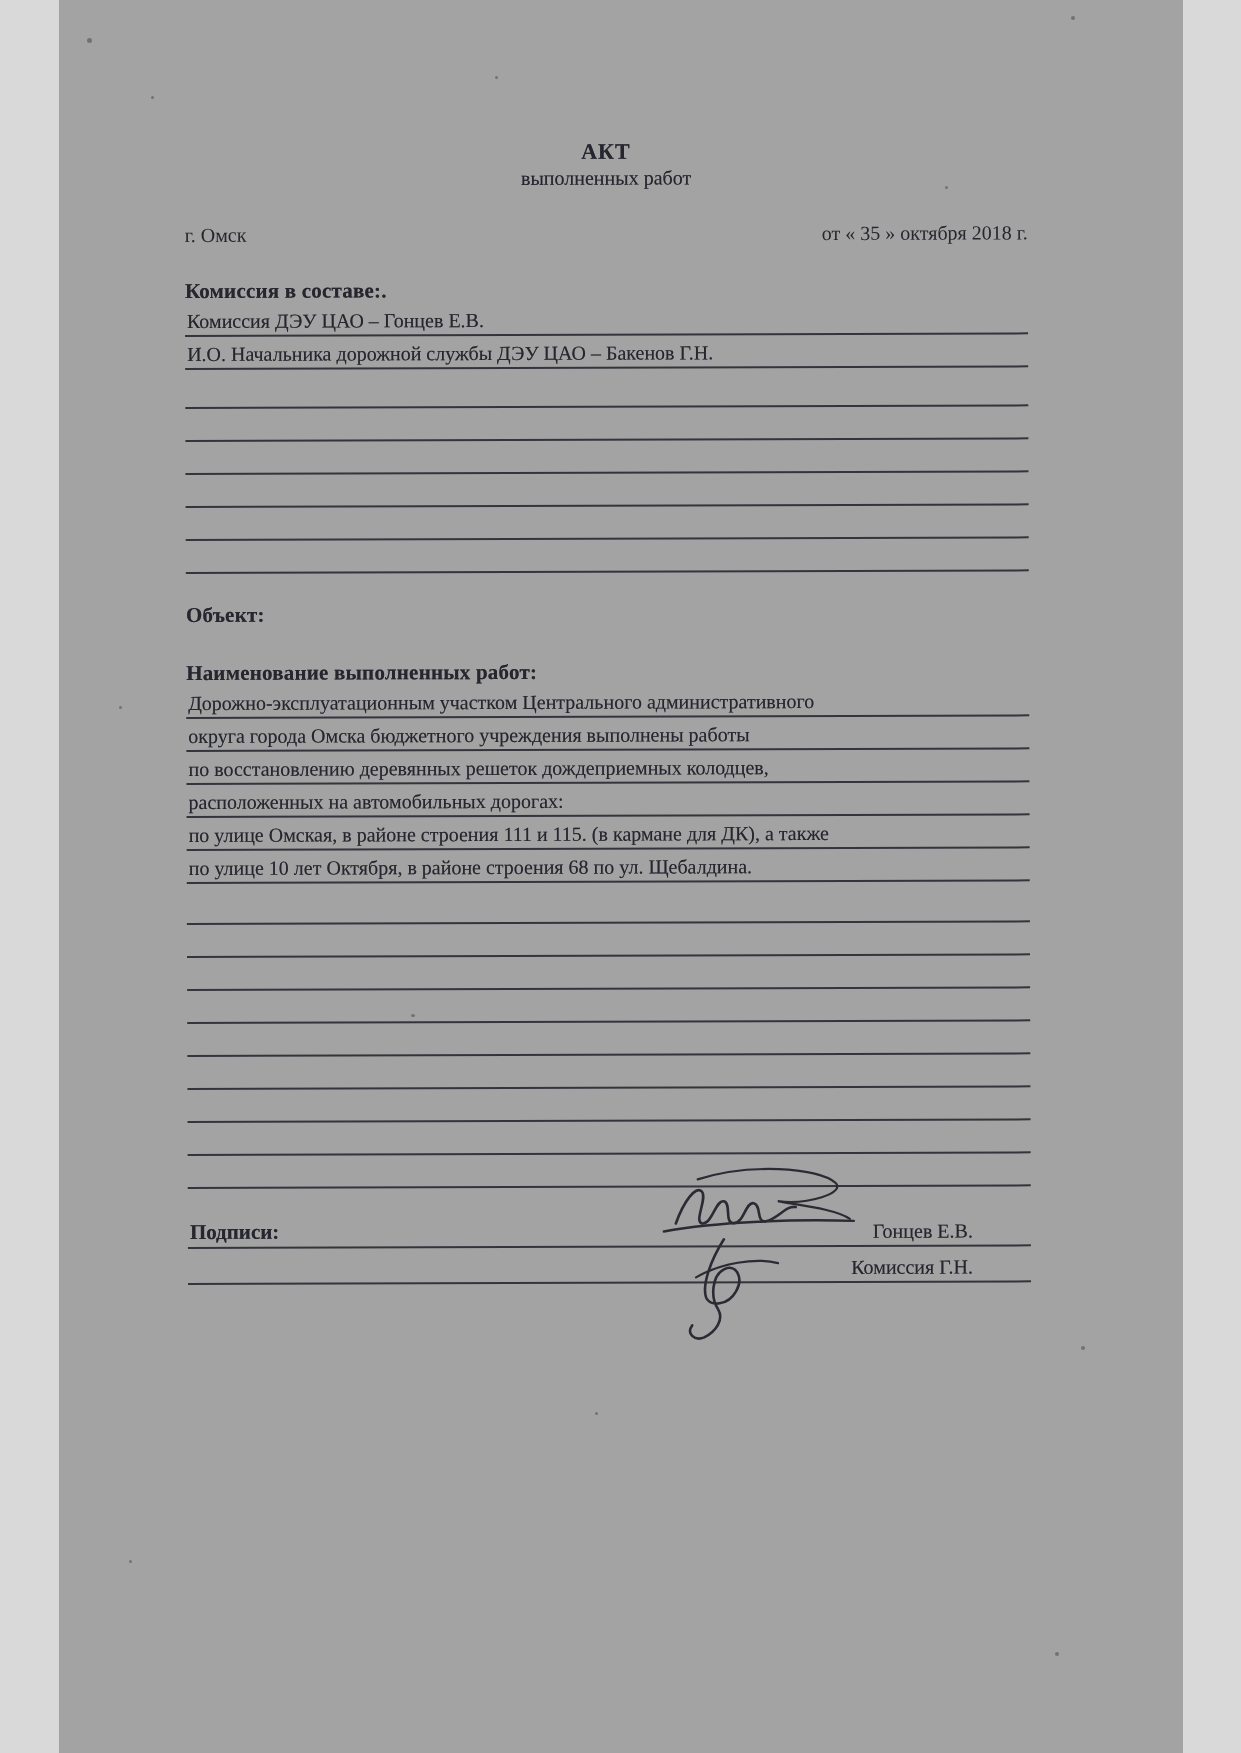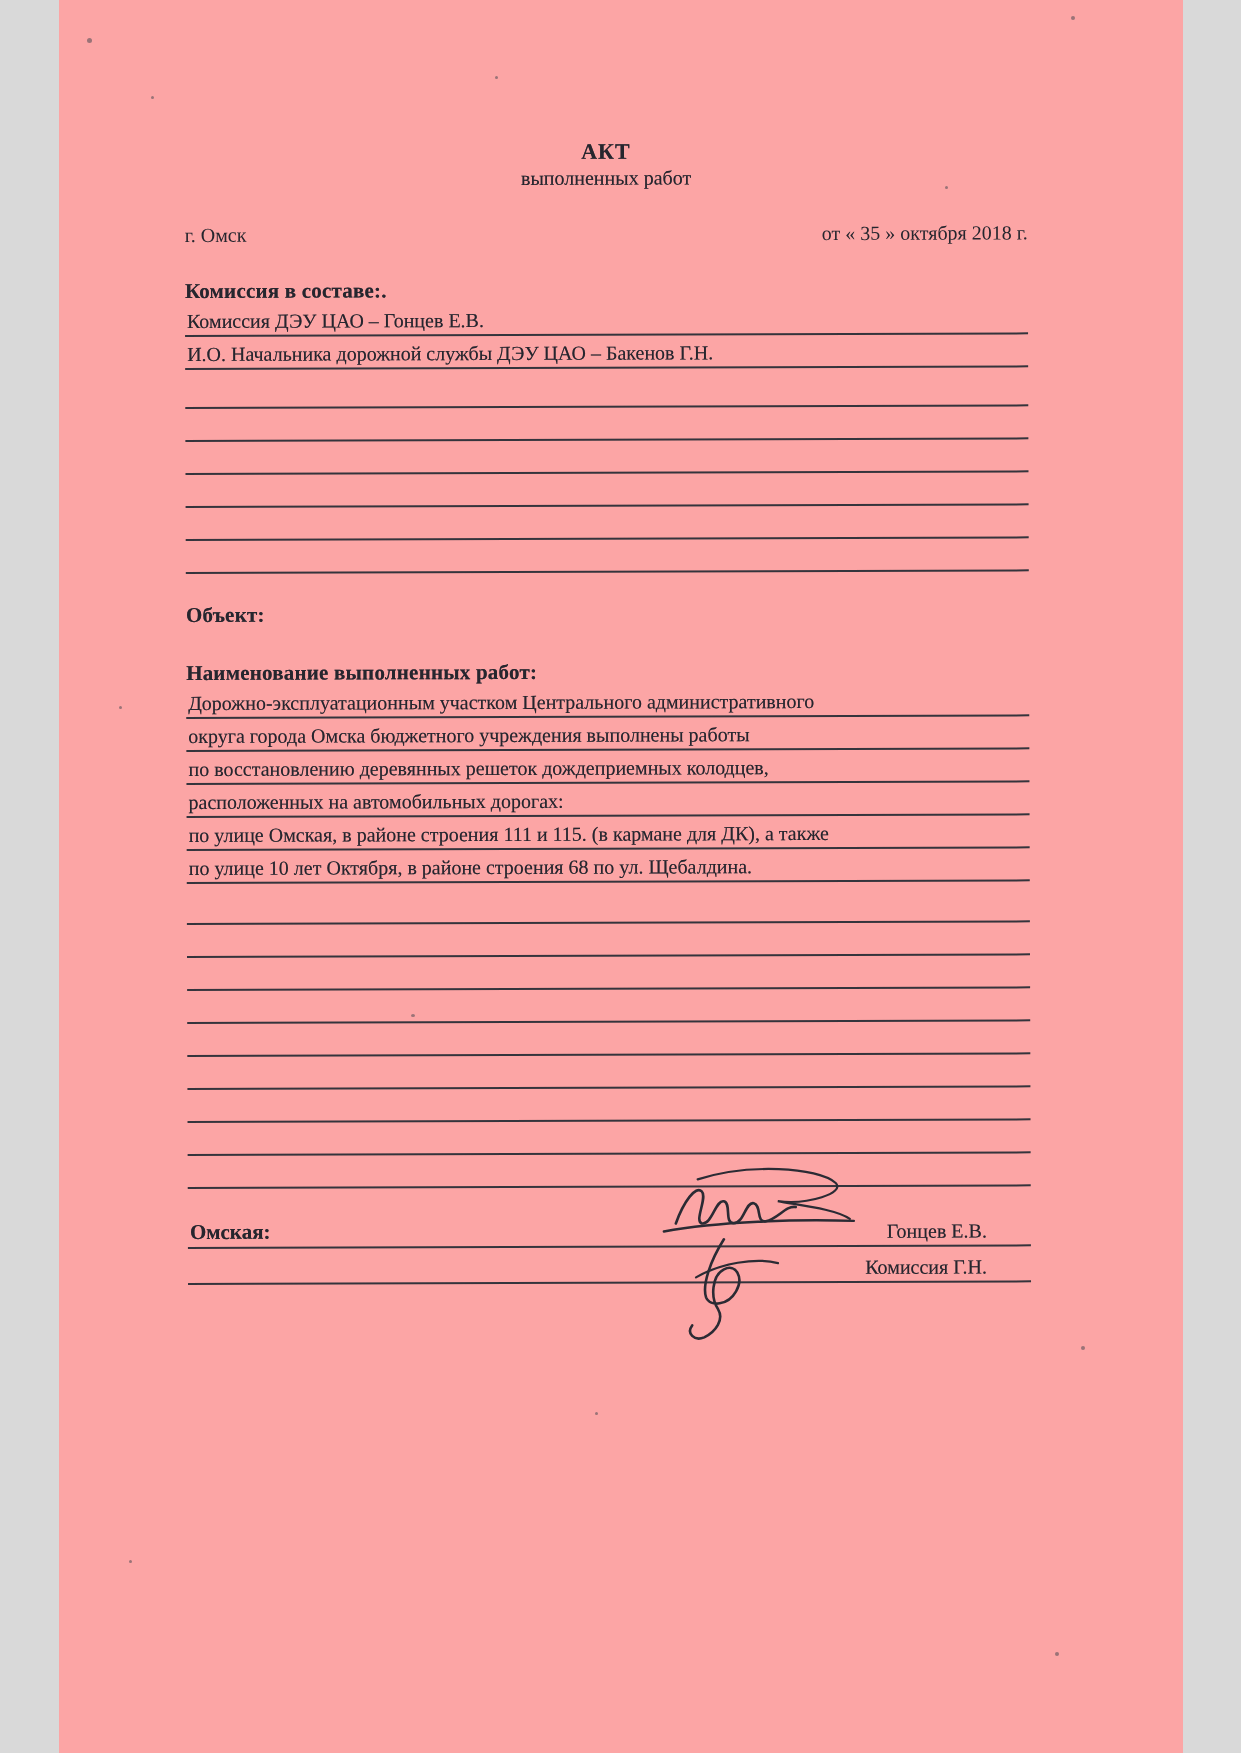--- a/index.html
+++ b/index.html
@@ -1,20 +1,20 @@
 <!DOCTYPE html>
 <html><head>
 <meta charset="utf-8">
 <style>
   html,body { margin:0; padding:0; background:#d9d9d9; }
   .page {
     position:relative;
     width:1124px; height:1753px;
     margin:0 auto;
-    background:#fca5a5;
+    background:#a3a3a3;
     font-family:"Liberation Serif", serif;
     color:#26262e;
     overflow:hidden;
   }
   .content {
     position:absolute;
     left:125px; top:0; bottom:0;
     width:843px;
     transform:rotate(-0.18deg);
     transform-origin:top left;
@@ -55,21 +55,21 @@
   }
   .blank-group-1 { margin-top:6px; }
   .blank-group-2 { margin-top:8px; }
   .sig-block { position:relative; margin-top:24px; }
   .sigrow { height:36px; position:relative; }
   .sigrow .heading-inline {
     font-size:21px; font-weight:bold;
     text-shadow:0 0 .5px rgba(40,40,55,.6);
   }
   .sig-name {
-    position:absolute; right:44px; bottom:2px;
+    position:absolute; right:58px; bottom:2px;
     font-size:20px;
   }
   .sig-svg { position:absolute; pointer-events:none; }
   .sig-svg path { fill:none; stroke:#2b2b34; stroke-linecap:round; }
   .svg-goncev { left:470px; top:-50px; }
   .svg-bakenov { left:478px; top:22px; }
   .speck {
     position:absolute;
     background:#4a4a52; border-radius:50%;
     opacity:.55;
@@ -155,21 +155,21 @@
       <div class="rline"></div>
       <div class="rline"></div>
       <div class="rline"></div>
       <div class="rline"></div>
       <div class="rline"></div>
     </div>
 
     <div class="sig-block">
 
       <div class="rline sigrow">
-        <span class="heading-inline">Омская:</span>
+        <span class="heading-inline">Подписи:</span>
         <span class="sig-name">Гонцев Е.В.</span>
       </div>
 
       <div class="rline sigrow">
         <span class="sig-name">Комиссия Г.Н.</span>
       </div>
 
       <svg class="sig-svg svg-goncev" width="200" height="90" viewBox="0 0 200 90">
         <path d="M18,62 C 26,40 38,24 44,30 C 50,36 36,60 44,62 C 54,64 58,38 66,40 C 74,42 66,62 76,62 C 86,62 88,40 96,42 C 104,44 98,62 108,60 C 120,58 128,44 138,46" stroke-width="2.6"></path>
         <path d="M40,18 C 90,2 160,6 178,22 C 188,32 150,44 120,40 C 140,44 178,48 192,58" stroke-width="2.2"></path>

